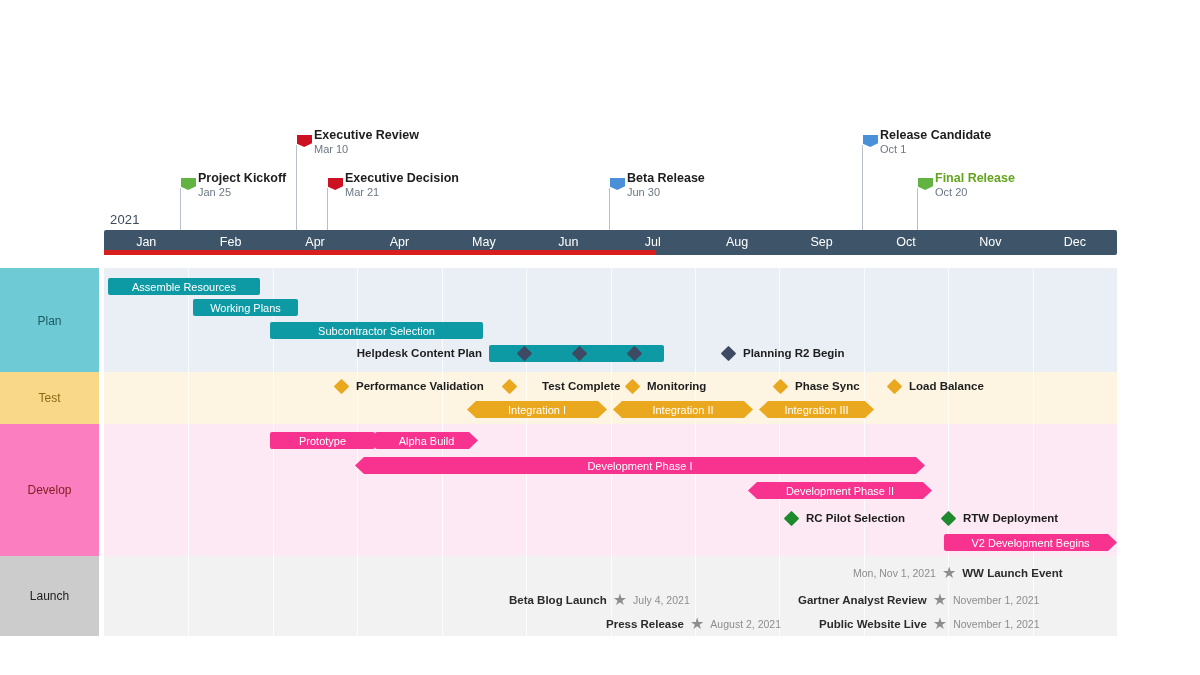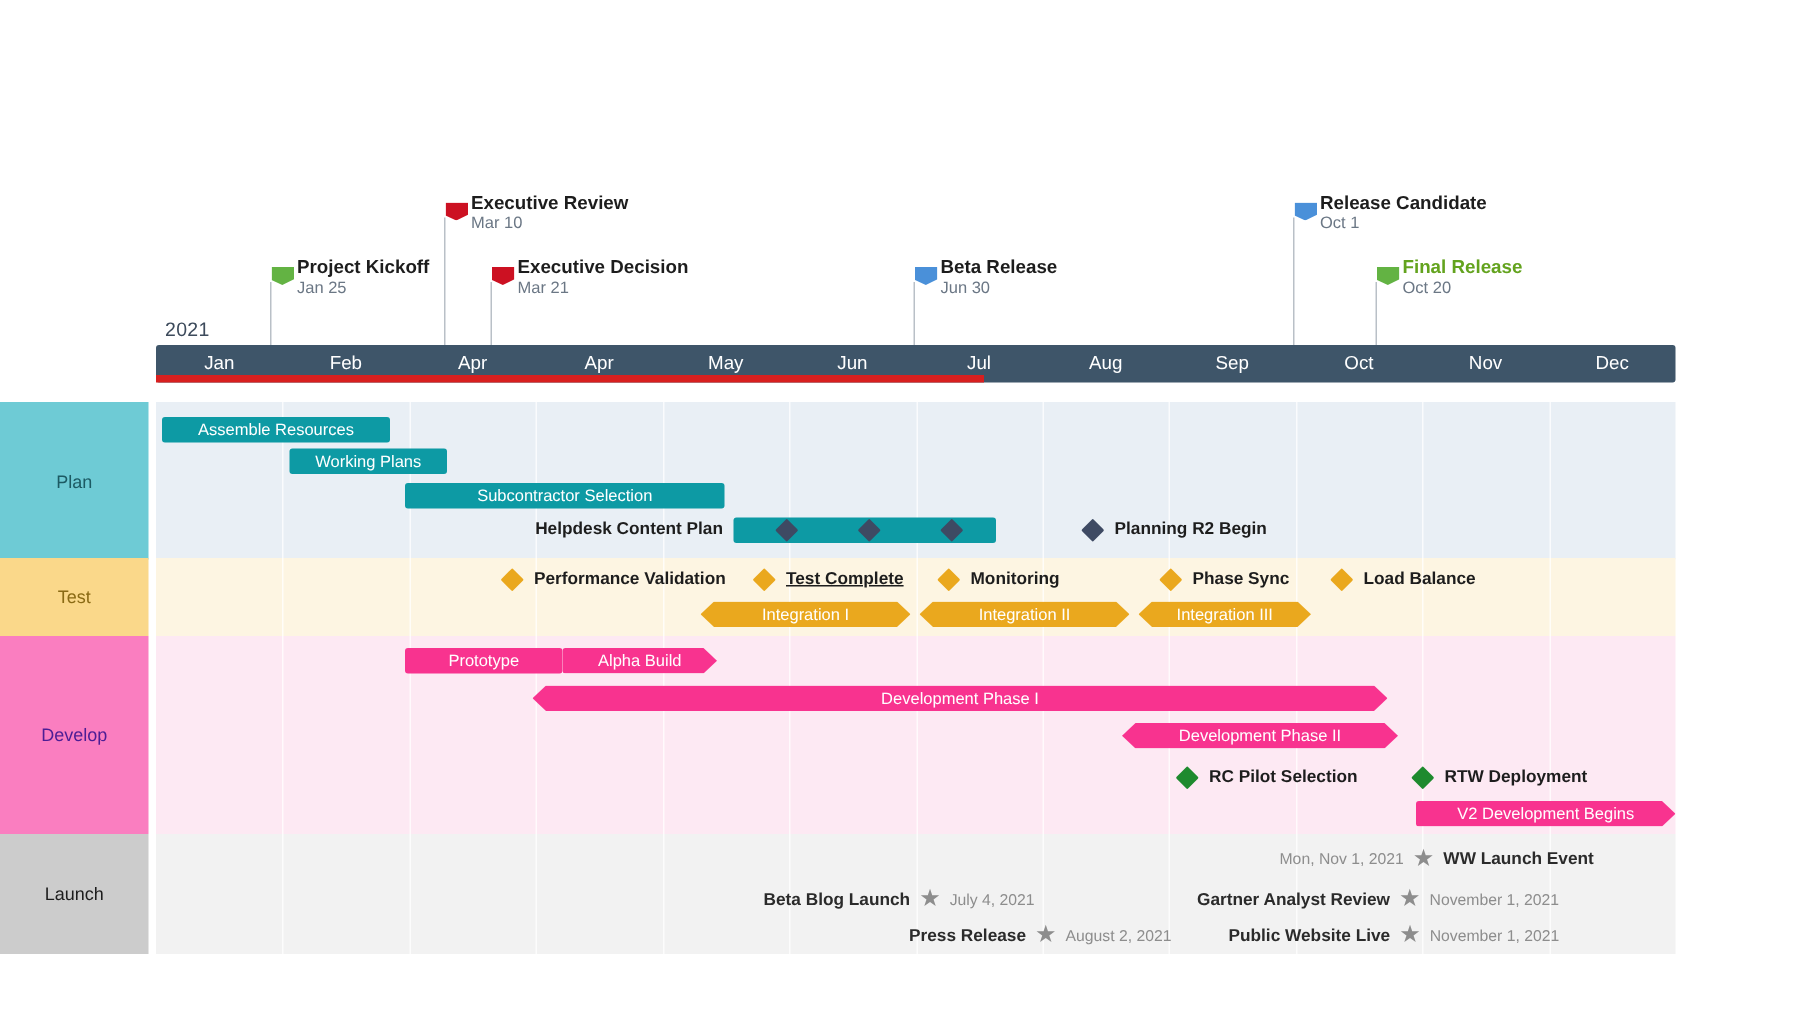--- a/index.html
+++ b/index.html
@@ -261,38 +261,38 @@
           <div class="gridline" style="left: 928.583px;"></div>
           <div class="bar arrow-lr" style="left: 363px; width: 140px; top: 29px; background: rgb(234, 168, 30);">Integration I</div>
           <div class="bar arrow-lr" style="left: 509px; width: 140px; top: 29px; background: rgb(234, 168, 30);">Integration II</div>
           <div class="bar arrow-lr" style="left: 655px; width: 115px; top: 29px; background: rgb(234, 168, 30);">Integration III</div>
           <div class="ms" style="left: 196px; top: 6px;">
             <span class="dia" style="background: rgb(234, 168, 30);"></span>
             <span class="txt" style="margin-left: 9px;">Performance Validation</span>
           </div>
           <div class="ms" style="left: 364px; top: 6px;">
             <span class="dia" style="background: rgb(234, 168, 30);"></span>
-            <span class="txt" style="margin-left: 9px; text-decoration: underline;">Test Complete</span>
+            <span class="txt" style="margin-left: 27px;">Test Complete</span>
           </div>
           <div class="ms" style="left: 487px; top: 6px;">
             <span class="dia" style="background: rgb(234, 168, 30);"></span>
             <span class="txt" style="margin-left: 9px;">Monitoring</span>
           </div>
           <div class="ms" style="left: 635px; top: 6px;">
             <span class="dia" style="background: rgb(234, 168, 30);"></span>
             <span class="txt" style="margin-left: 9px;">Phase Sync</span>
           </div>
           <div class="ms" style="left: 749px; top: 6px;">
             <span class="dia" style="background: rgb(234, 168, 30);"></span>
             <span class="txt" style="margin-left: 9px;">Load Balance</span>
           </div>
         </div>
       </div>
       <div class="lane" style="top: 424px; height: 132px;">
-        <div class="lane-label" style="background: rgb(250, 126, 192); color: #4c1d95;">Develop</div>
+        <div class="lane-label" style="background: rgb(250, 126, 192); color: #7f1d1d;">Develop</div>
         <div class="lane-body" style="background: rgb(253, 233, 243);">
           <div class="gridline" style="left: 84.4167px;"></div>
           <div class="gridline" style="left: 168.833px;"></div>
           <div class="gridline" style="left: 253.25px;"></div>
           <div class="gridline" style="left: 337.667px;"></div>
           <div class="gridline" style="left: 422.083px;"></div>
           <div class="gridline" style="left: 506.5px;"></div>
           <div class="gridline" style="left: 590.917px;"></div>
           <div class="gridline" style="left: 675.333px;"></div>
           <div class="gridline" style="left: 759.75px;"></div>

